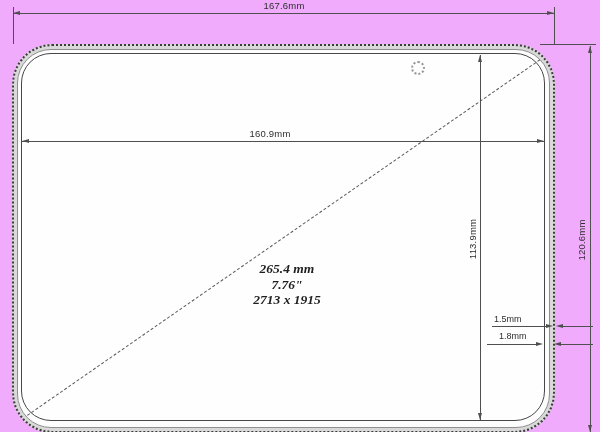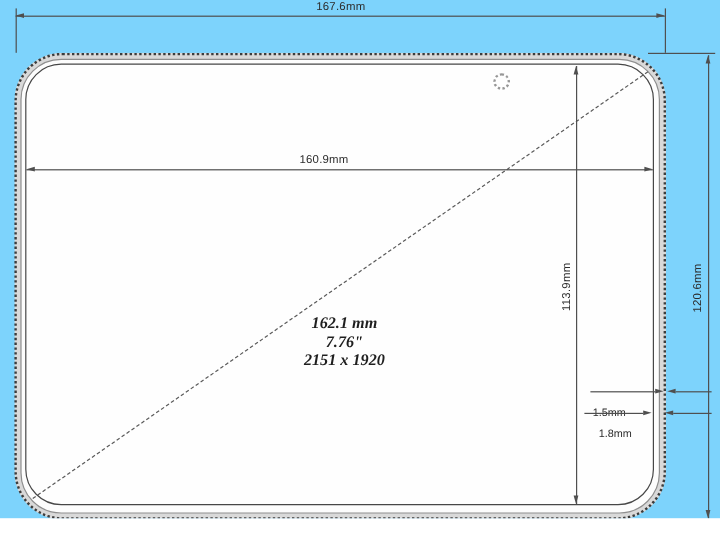--- a/index.html
+++ b/index.html
@@ -1,19 +1,19 @@
 <!DOCTYPE html>
 <html><head>
 <meta charset="utf-8">
 <style>
   html,body{margin:0;padding:0;background:#ffffff;}
   *{box-sizing:border-box;}
   .stage{
     position:relative;width:600px;height:432px;overflow:hidden;
-    background:#7dd3fc;
+    background:#f0abfc;
     font-family:"Liberation Sans", sans-serif;
     color:#2d2d2d;
   }
   
   .rim-outer{
     position:absolute;left:12px;top:44px;width:543px;height:389px;
     border:2px dotted #3c3c3c;border-radius:40px;background:#d9d9d9;
   }
   .rim-mid{
     position:absolute;left:17px;top:49px;width:533px;height:379px;
@@ -40,21 +40,21 @@
   .ar-l{border-top:2.5px solid transparent;border-bottom:2.5px solid transparent;border-right:7px solid #4f4f4f;}
   .ar-r{border-top:2.5px solid transparent;border-bottom:2.5px solid transparent;border-left:7px solid #4f4f4f;}
   .ar-u{border-left:2.5px solid transparent;border-right:2.5px solid transparent;border-bottom:7px solid #4f4f4f;}
   .ar-d{border-left:2.5px solid transparent;border-right:2.5px solid transparent;border-top:7px solid #4f4f4f;}
   .dim-label{
     position:absolute;font-size:9.5px;line-height:10px;white-space:nowrap;
     color:#2d2d2d;letter-spacing:0.2px;
   }
   .dim-label.centered{transform:translateX(-50%);}
   .dim-label.rot{transform:translate(-50%,-50%) rotate(-90deg);}
-  .callout-label{position:absolute;font-size:9px;line-height:10px;white-space:nowrap;color:#2d2d2d;margin-top:25px;}
+  .callout-label{position:absolute;font-size:9px;line-height:10px;white-space:nowrap;color:#2d2d2d;}
   
   .panel-info{
     position:absolute;left:287px;top:261px;transform:translateX(-50%);
     text-align:center;
     font-family:"Liberation Serif", serif;
     font-weight:bold;font-style:italic;
     font-size:13.5px;line-height:15.5px;color:#1f1f1f;
     white-space:nowrap;
   }
 </style>
@@ -100,18 +100,18 @@
   <div class="ar ar-l" style="left:556px;top:324px;"></div>
   <div class="hline" style="left:563px;top:326px;width:30px;"></div>
 
   <div class="callout-label" style="left:499px;top:331px;">1.8mm</div>
   <div class="hline" style="left:487px;top:344px;width:49px;"></div>
   <div class="ar ar-r" style="left:536px;top:342px;"></div>
   <div class="ar ar-l" style="left:554px;top:342px;"></div>
   <div class="hline" style="left:561px;top:344px;width:32px;"></div>
 
   <div class="panel-info">
-    <div>162.1 mm</div>
+    <div>265.4 mm</div>
     <div>7.76"</div>
-    <div>2151 x 1920</div>
+    <div>2713 x 1915</div>
   </div>
 
 </div>
 
 </body></html>

